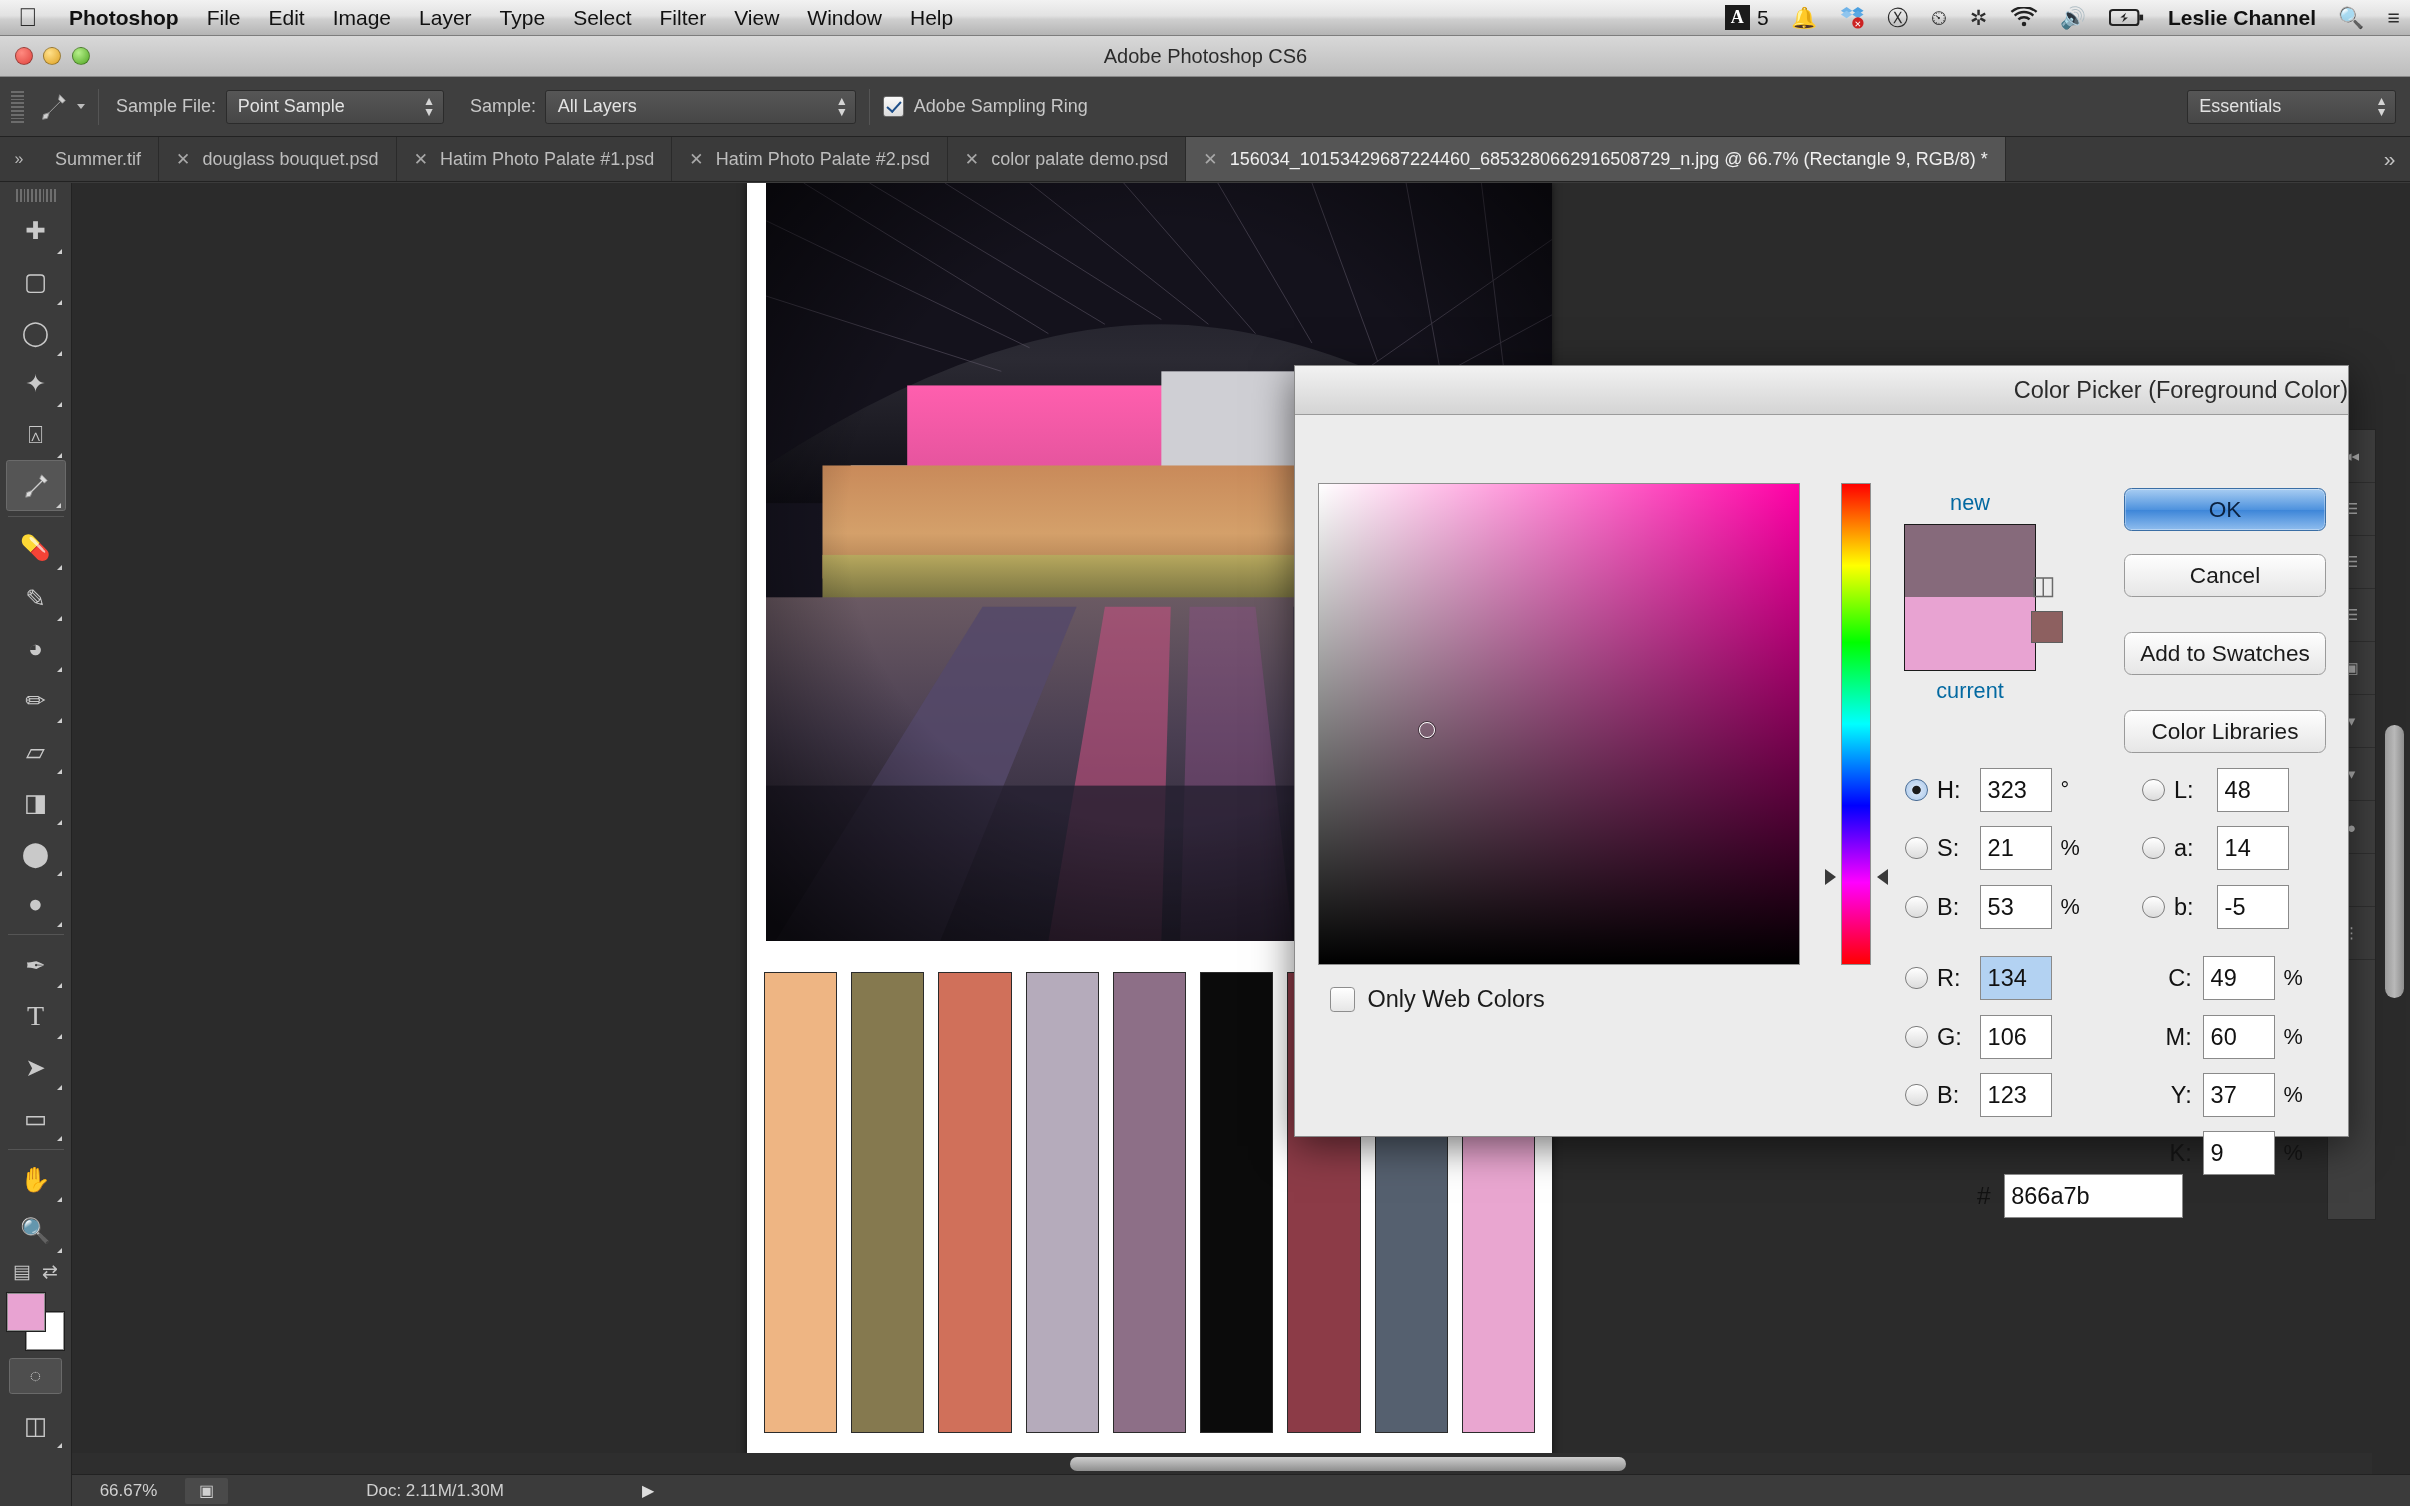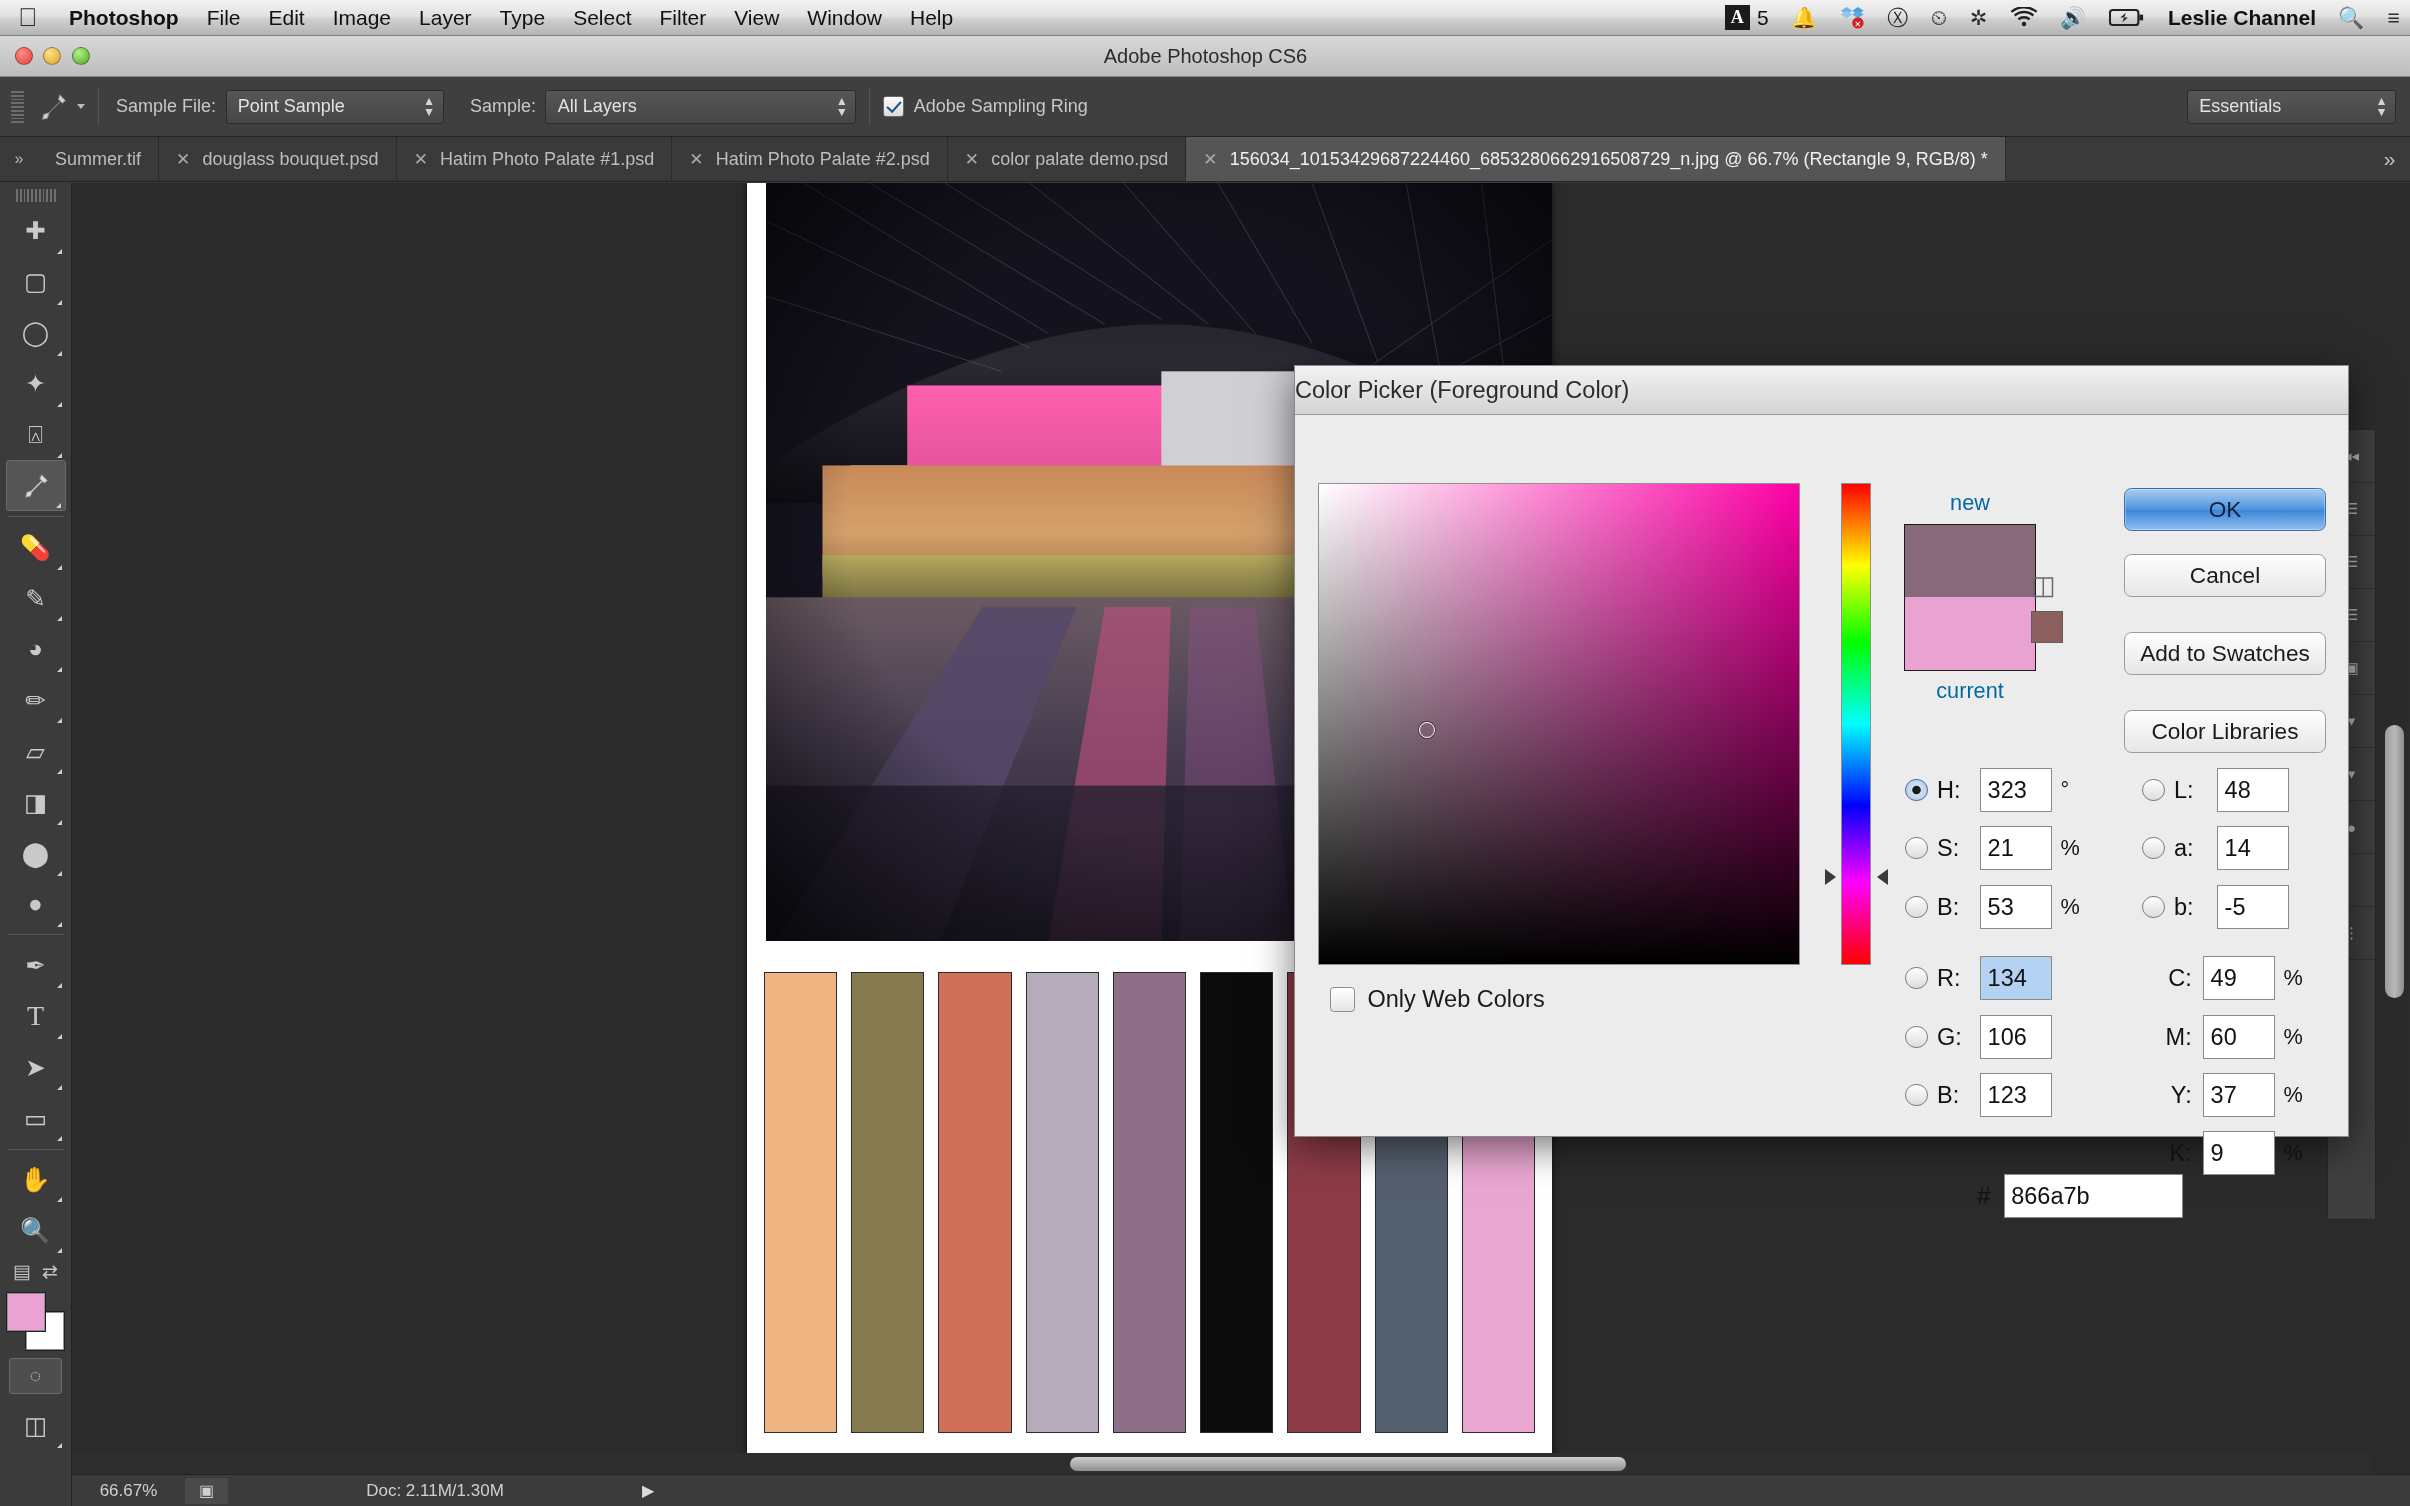--- a/index.html
+++ b/index.html
@@ -127,21 +127,21 @@
   #vscroll { position:absolute; right:5.6px; top:725px; width:19px; height:273px;
     border-radius:9.4px; background:linear-gradient(to right,#9e9e9e,#b9b9b9,#8e8e8e); }
 
   
   #picker { position:absolute; left:1294px; top:365px; width:1055px; height:772px;
     background:#ececec; border:0.9px solid #8a8a8a;
     box-shadow:0 9.4px 38px rgba(0,0,0,.55); }
   #picker .titlebar { height:49px;
     background:linear-gradient(to bottom,#f2f2f2,#d4d4d4);
     border-bottom:0.9px solid #9b9b9b; display:flex; align-items:center;
-    justify-content:flex-start; font-size:23.5px; color:#2b2b2b; }
+    justify-content:flex-end; font-size:23.5px; color:#2b2b2b; }
   #picker .body { position:relative; width:100%; height:723px; }
 
   #sqfield { position:absolute; left:22.6px; top:68px; width:482px; height:482px;
     border:0.9px solid #8f8f8f; }
   #sqfield .base { position:absolute; inset:0; background:#ff00a6; }
   #sqfield .wh { position:absolute; inset:0;
     background:linear-gradient(to right,#fff,rgba(255,255,255,0)); }
   #sqfield .bk { position:absolute; inset:0;
     background:linear-gradient(to top,#000,rgba(0,0,0,0)); }
   #fieldmarker { position:absolute; left:100px; top:238px; width:16px; height:16px;

